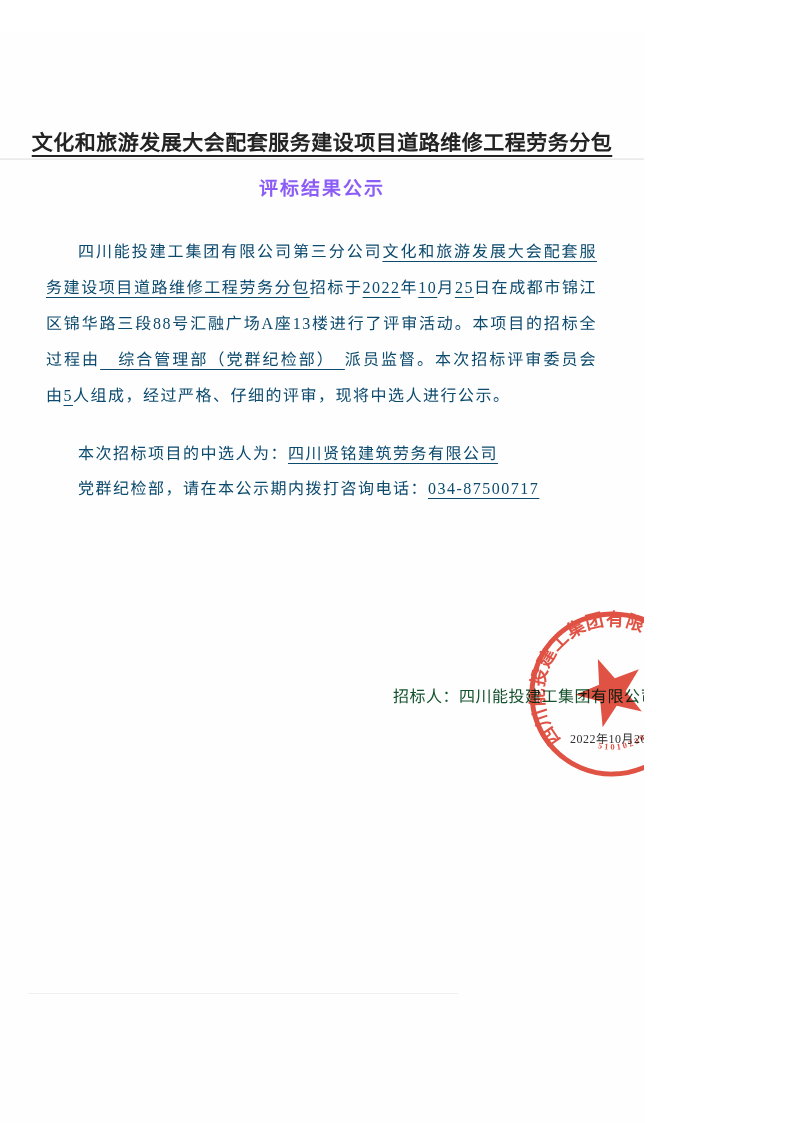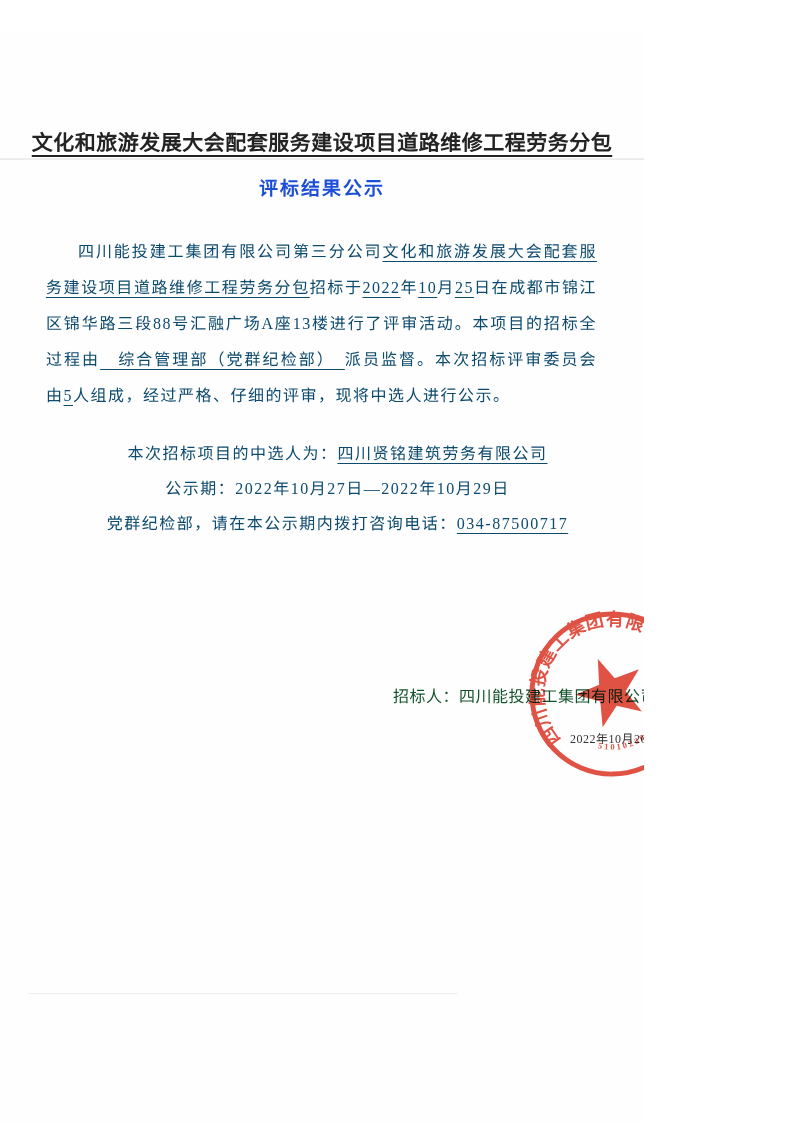--- a/index.html
+++ b/index.html
@@ -30,39 +30,38 @@
     letter-spacing: 0.5px;
   }
   .doc-title .u-title {
     text-decoration: underline;
     text-underline-offset: 5px;
     text-decoration-thickness: 1.5px;
   }
   .doc-subtitle {
     position: absolute; top: 141px; left: 0; right: 0;
     text-align: center;
-    font-size: 19px; font-weight: 600; color: #1d4ed8;
+    font-size: 19px; font-weight: 600; color: #8b5cf6;
     letter-spacing: 2px;
   }
   .content {
     position: absolute; left: 46px; right: 47px; top: 202px;
     font-size: 16px; line-height: 36px;
     color: #0c4a6e;
     letter-spacing: 1.5px;
   }
   .para-main {
     text-align: justify;
     text-indent: 2em;
   }
   .info-lines { margin-top: 22px; }
   .info-line {
     padding-left: 2em;
     line-height: 35px;
     white-space: nowrap;
-    text-align: center;
   }
   .u { 
     text-decoration: underline;
     text-underline-offset: 4px;
     text-decoration-thickness: 1px;
   }
   .sig-bidder {
     position: absolute; left: 393px; top: 651px;
     font-size: 16px; letter-spacing: 0.5px; color: #14532d;
     white-space: nowrap;
@@ -98,21 +97,20 @@
     <span class="u-title">文化和旅游发展大会配套服务建设项目道路维修工程劳务分包</span>
   </div>
 
   <div class="doc-subtitle">评标结果公示</div>
 
   <div class="content">
     <p class="para-main"><span>四川能投建工集团有限公司第三分公司</span><span class="u">文化和旅游发展大会配套服务建设项目道路维修工程劳务分包</span><span>招标于</span><span class="u">2022</span><span>年</span><span class="u">10</span><span>月</span><span class="u">25</span><span>日在成都市锦江区锦华路三段88号汇融广场A座13楼进行了评审活动。本项目的招标全过程由</span><span class="u">　综合管理部（党群纪检部）　</span><span>派员监督。本次招标评审委员会由</span><span class="u">5</span><span>人组成，经过严格、仔细的评审，现将中选人进行公示。</span></p>
 
     <div class="info-lines">
       <div class="info-line"><span>本次招标项目的中选人为：</span><span class="u">四川贤铭建筑劳务有限公司</span></div>
-      <div class="info-line"><span>公示期：2022年10月27日—2022年10月29日</span></div>
       <div class="info-line"><span>党群纪检部，请在本公示期内拨打咨询电话：</span><span class="u">034-87500717</span></div>
     </div>
   </div>
 
   <div class="sig-bidder">招标人：四川能投建工集团有限公司第三分公司</div>
   <div class="sig-date">2022年10月26日</div>
 
   <div class="stamp">
     <svg viewBox="0 0 200 200" xmlns="http://www.w3.org/2000/svg">
       <g transform="rotate(-22 100 100)">

